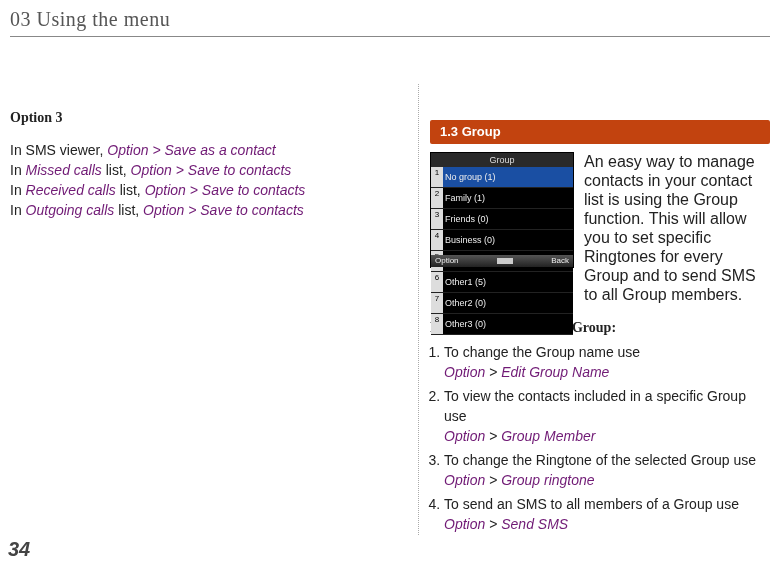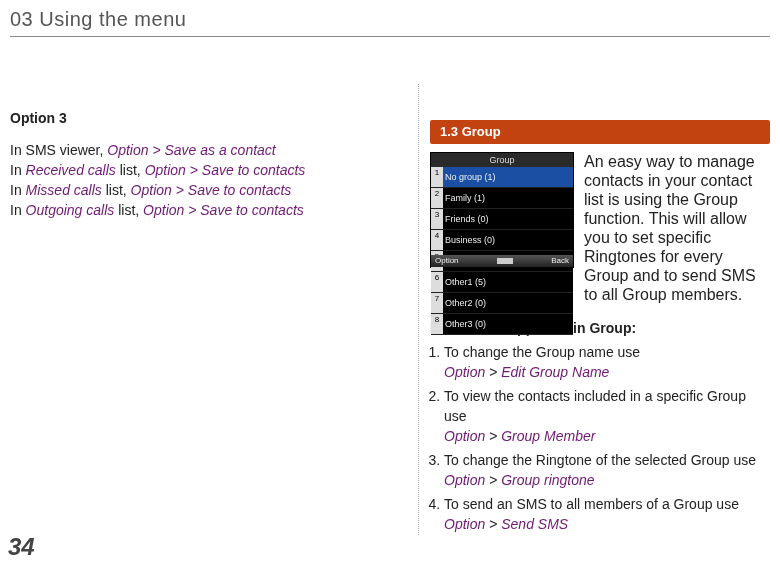--- a/index.html
+++ b/index.html
@@ -14,21 +14,21 @@
   .page {
     position: relative;
     width: 780px;
     height: 569px;
     box-sizing: border-box;
   }
   .title {
     position: absolute;
     top: 8px;
     left: 10px;
-    font-family: Liberation Sans, sans-serif;
+    font-family: Liberation Serif, serif;
     letter-spacing: 0.5px;
     font-size: 20px;
     color: #555;
   }
   .hr {
     position: absolute;
     top: 36px;
     left: 10px;
     right: 10px;
     border-top: 1px solid #888;
@@ -65,31 +65,32 @@
     padding: 2px 10px;
     border-radius: 2px;
     margin-bottom: 8px;
   }
   .blue {
     color: #701a75;
     font-style: italic;
   }
   .bold {
     font-weight: bold;
+    font-family: Liberation Serif, serif;
   }
   .paragraph {
     margin-bottom: 12px;
   }
   .page-number {
     position: absolute;
     left: 8px;
     bottom: 8px;
     font-weight: bold;
     font-style: italic;
-    font-size: 24px;
+    font-size: 20px;
     color: #444;
   }
   .right-top {
     display: flex;
     gap: 10px;
     margin-bottom: 14px;
   }
   .phone-screenshot {
     width: 144px;
     height: 116px;
@@ -177,24 +178,24 @@
   <div class="hr"></div>
 
   <div class="divider"></div>
 
   <div class="col-left">
     <div class="bold paragraph">Option 3</div>
     <div>
       <span>In SMS viewer, </span><span class="blue">Option &gt; Save as a contact</span>
     </div>
     <div>
+      <span>In </span><span class="blue">Missed calls</span><span> list, </span><span class="blue">Option &gt; Save to contacts</span>
+    </div>
+    <div>
       <span>In </span><span class="blue">Received calls</span><span> list, </span><span class="blue">Option &gt; Save to contacts</span>
-    </div>
-    <div>
-      <span>In </span><span class="blue">Missed calls</span><span> list, </span><span class="blue">Option &gt; Save to contacts</span>
     </div>
     <div>
       <span>In </span><span class="blue">Outgoing calls</span><span> list, </span><span class="blue">Option &gt; Save to contacts</span>
     </div>
   </div>
 
   <div class="col-right">
     <div class="section-header">1.3  Group</div>
 
     <div class="right-top">

